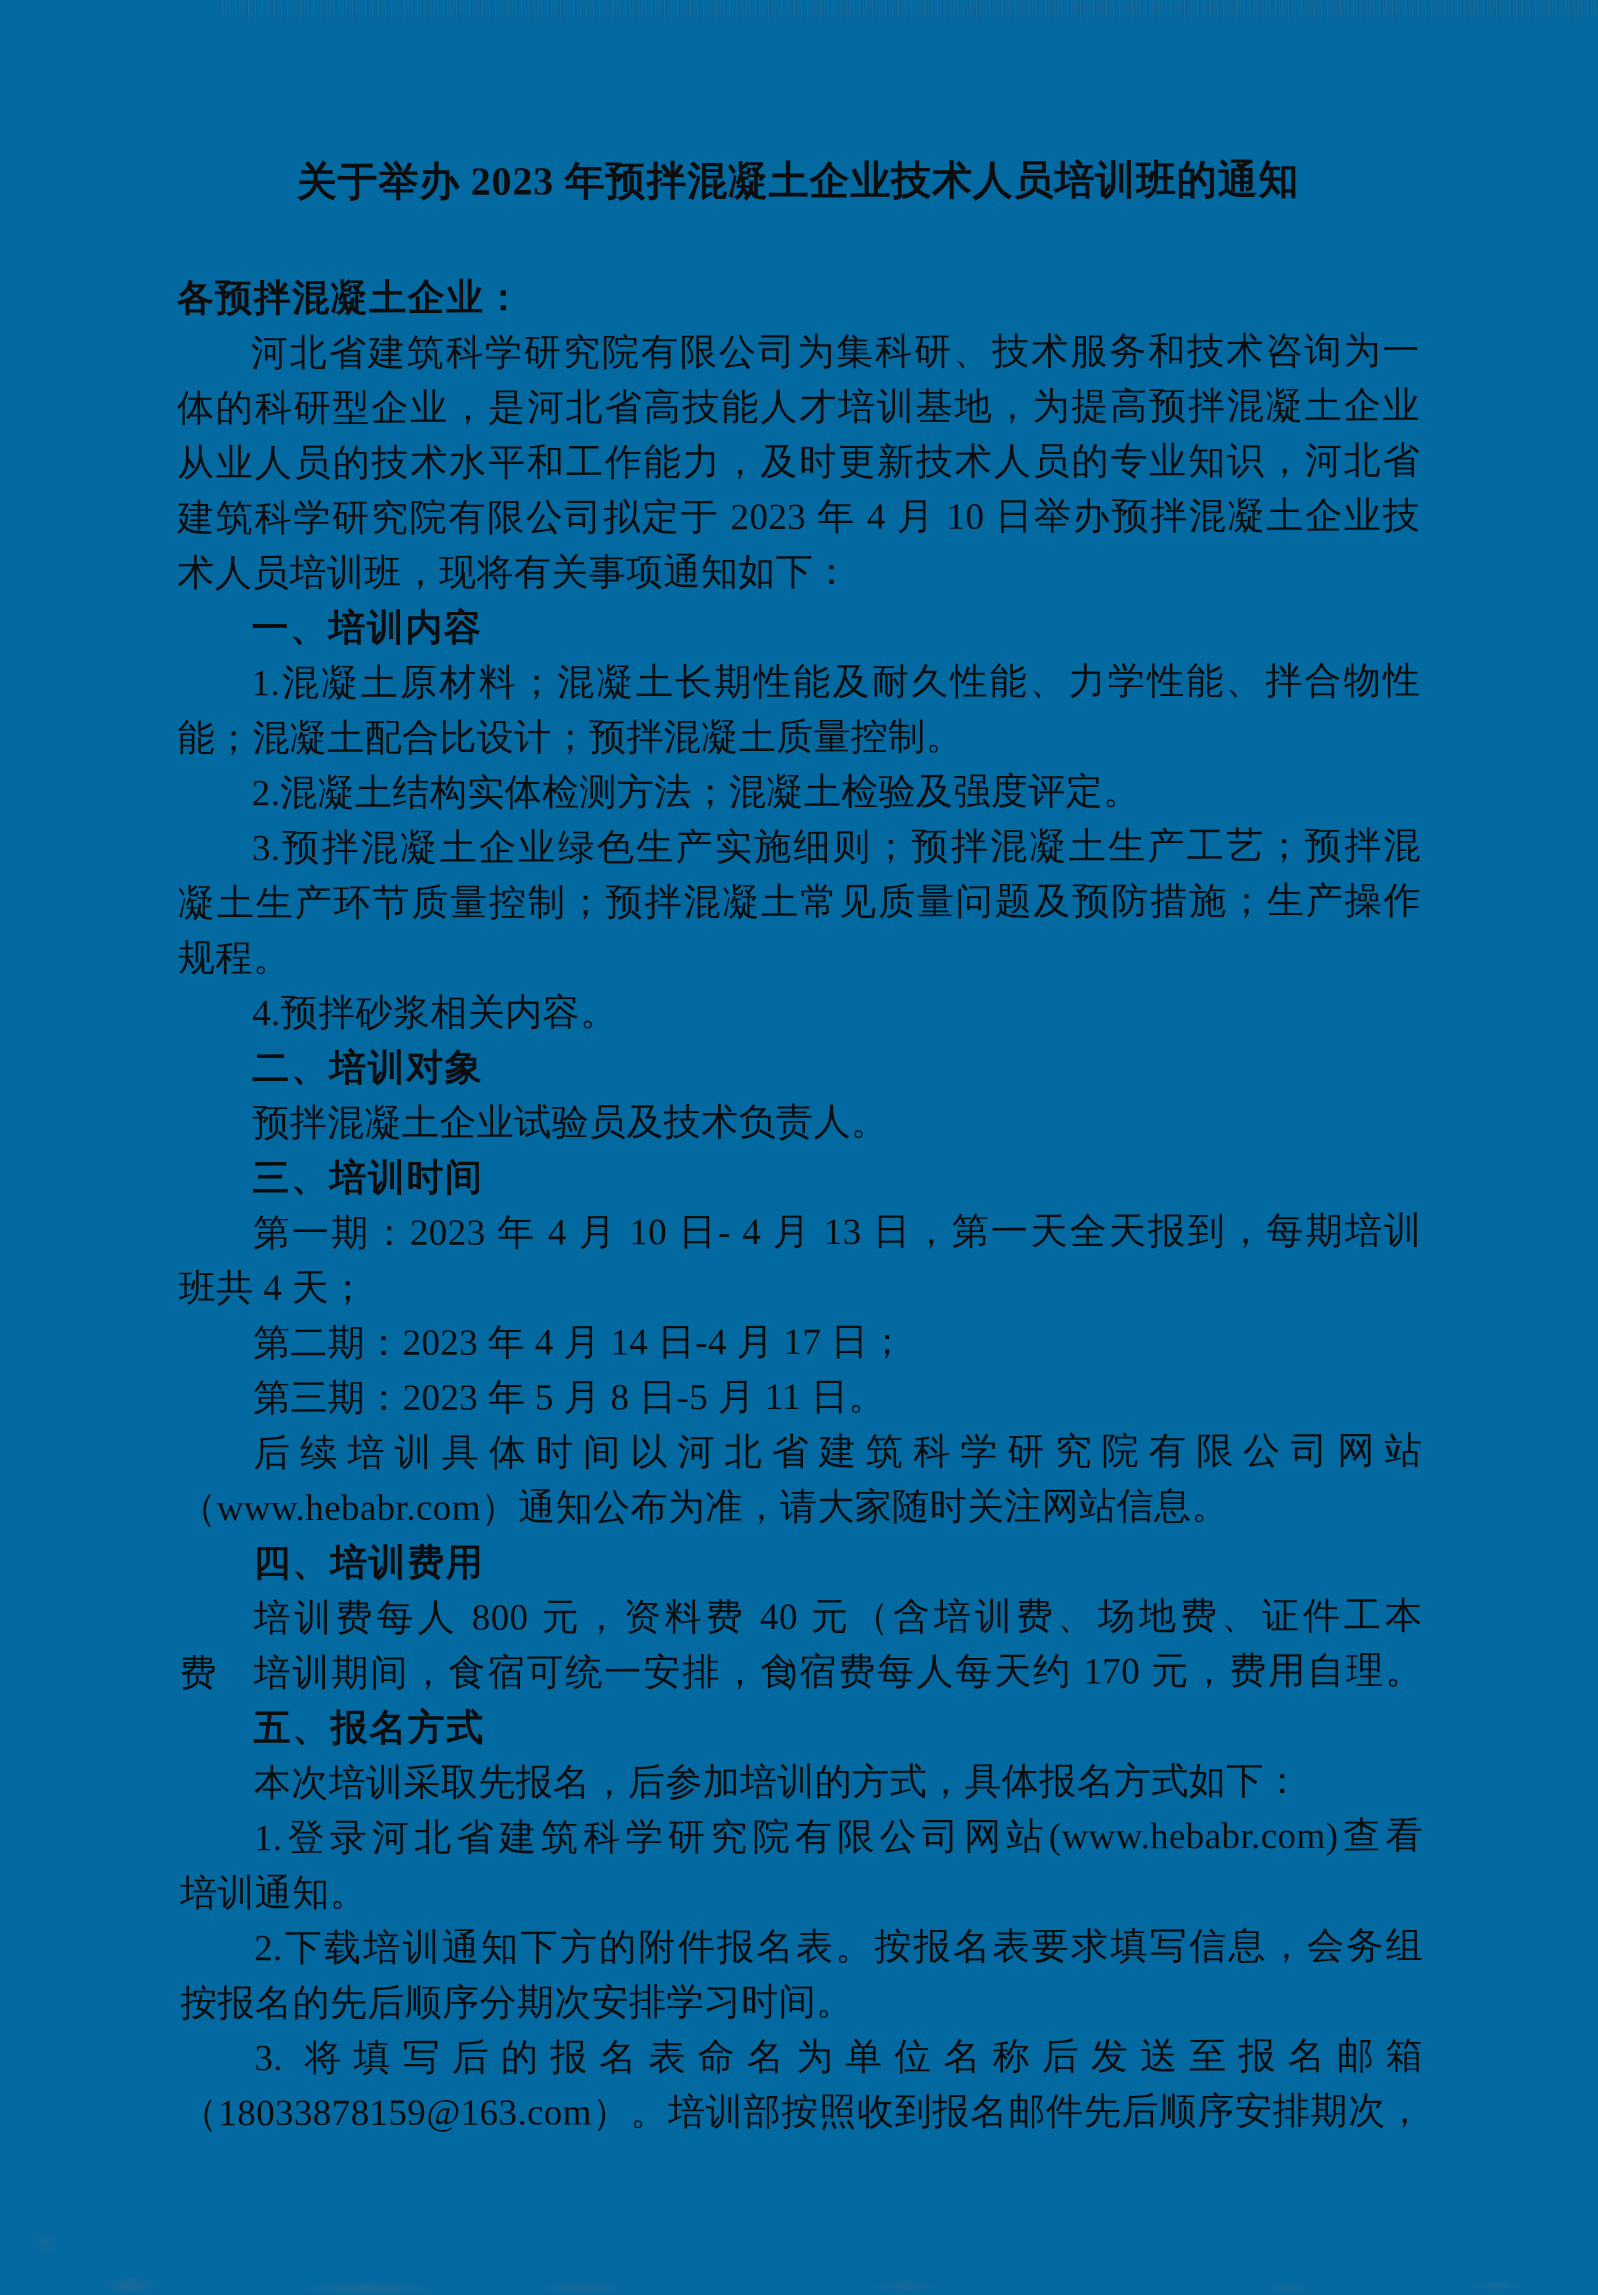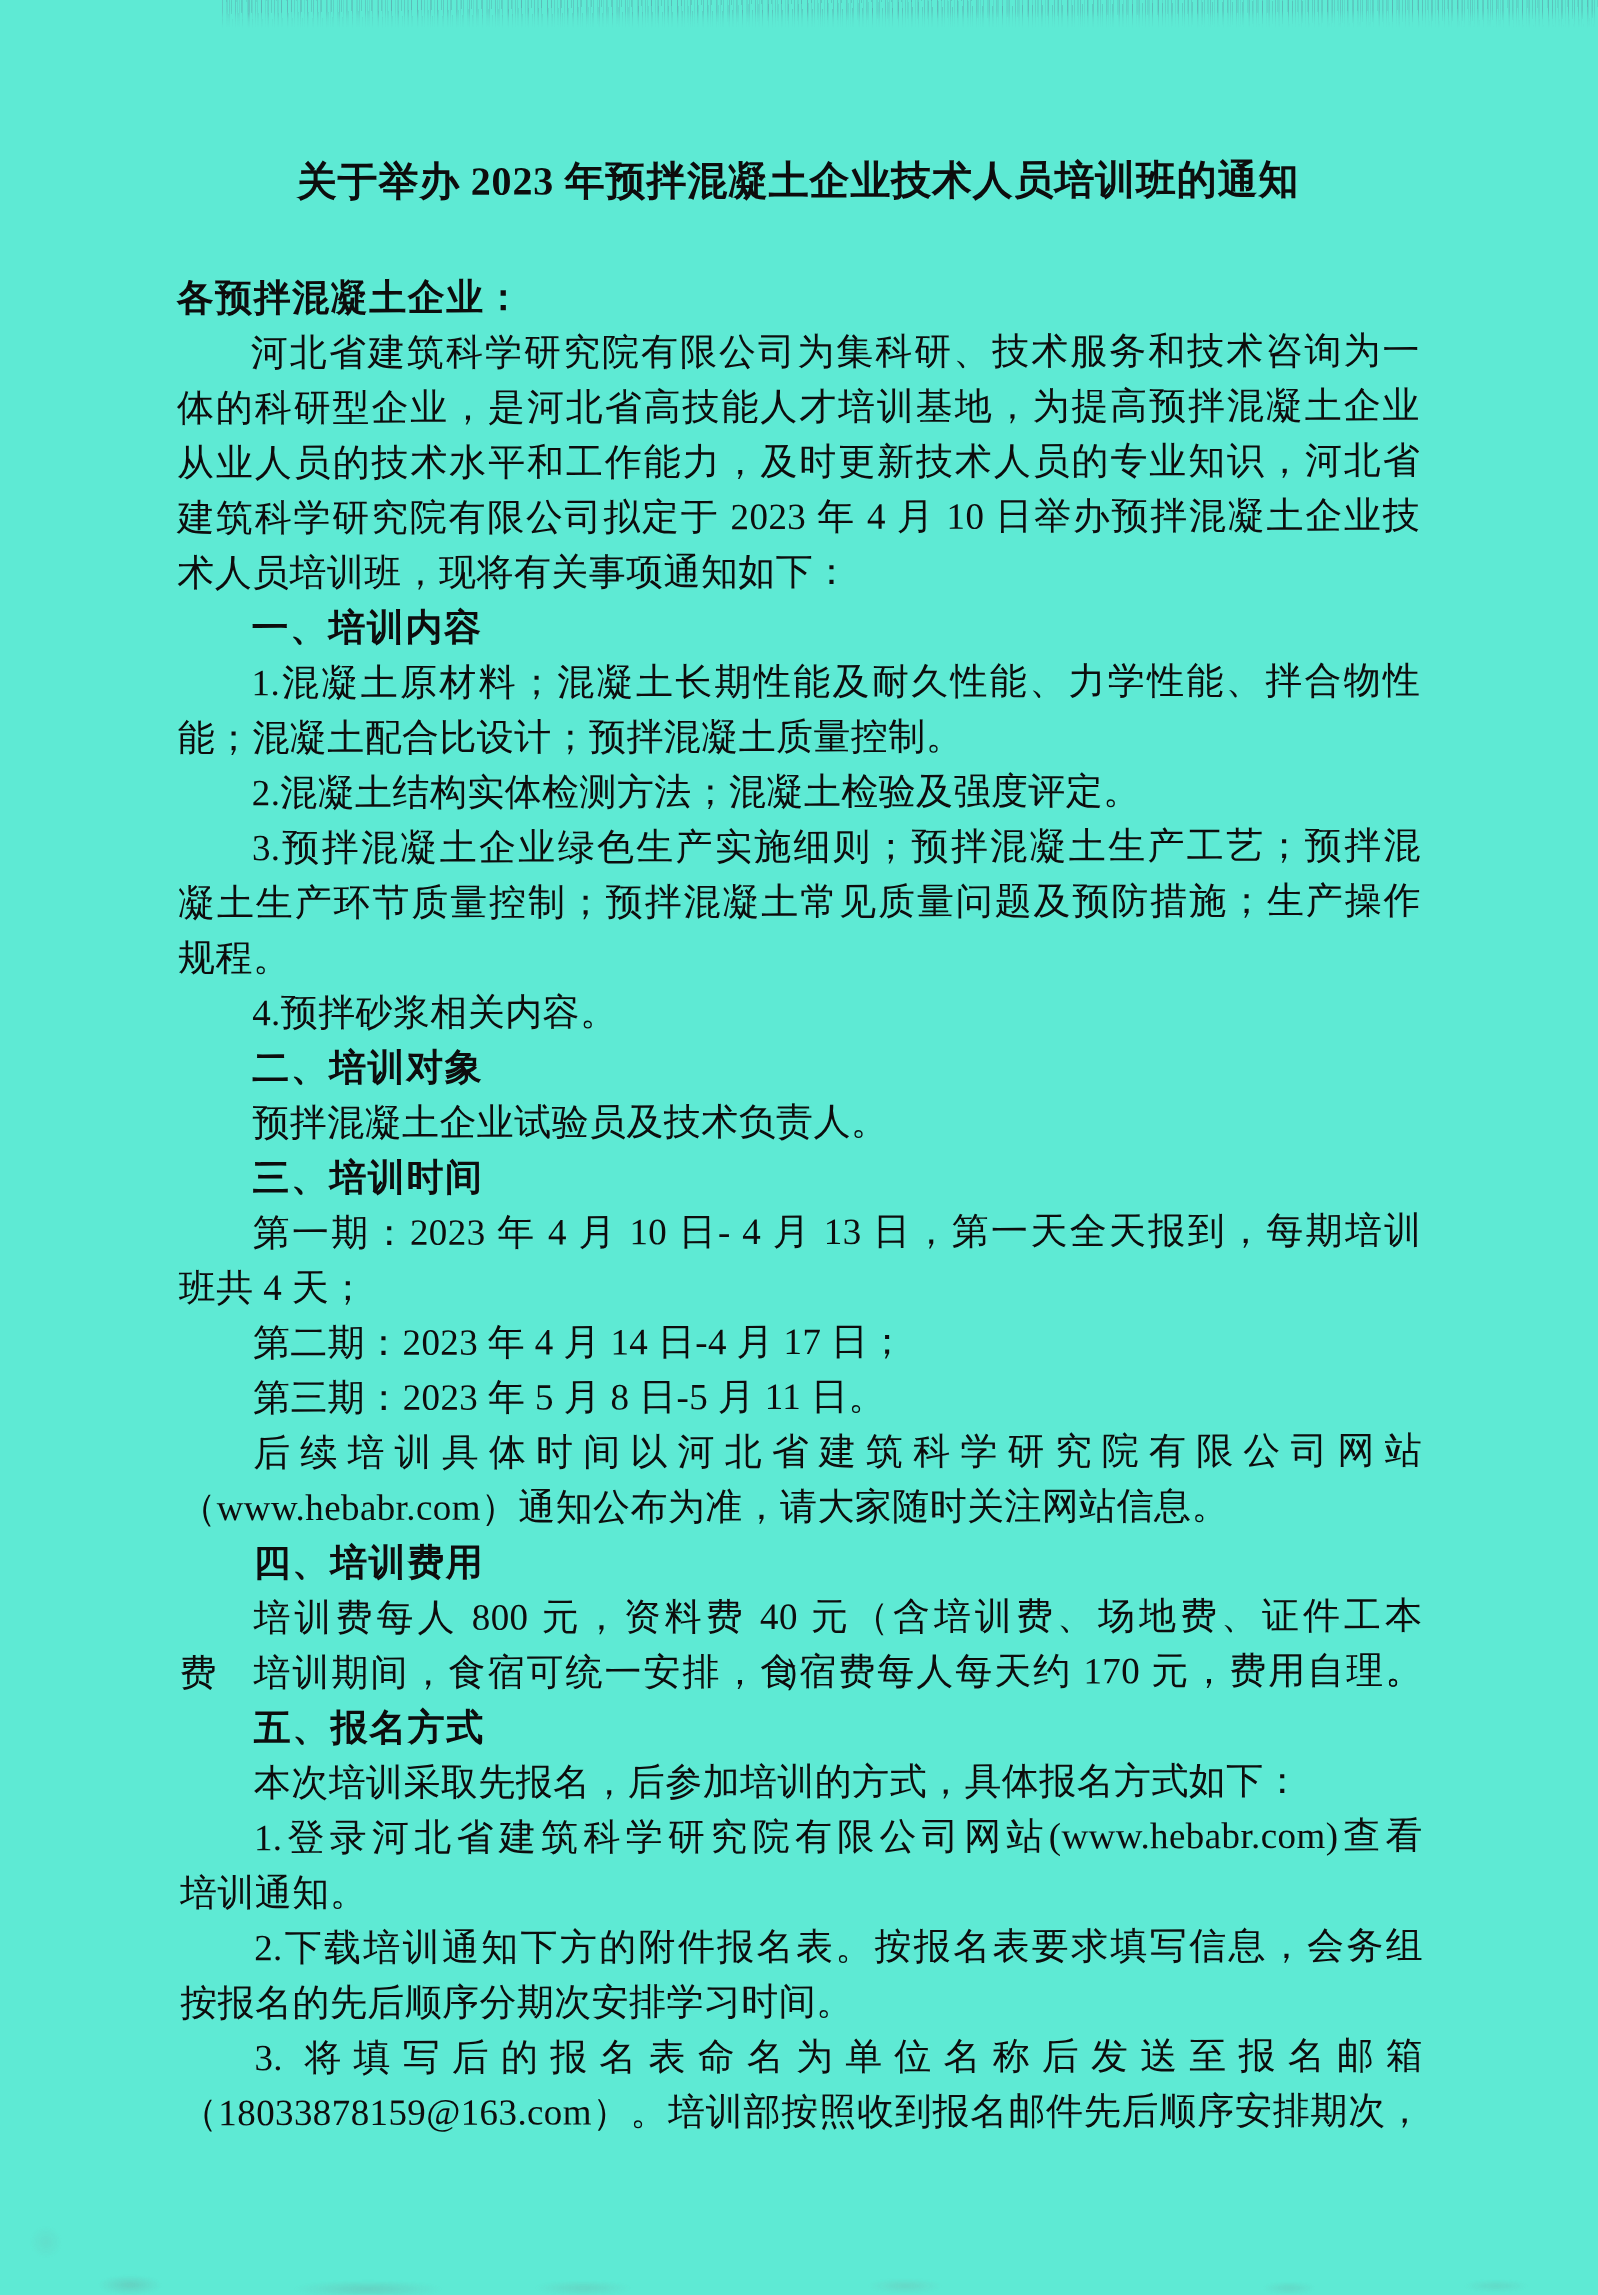--- a/index.html
+++ b/index.html
@@ -1,19 +1,19 @@
 <!DOCTYPE html>
 <html style="font-size:12.3px"><head>
 <meta charset="utf-8">
 <style>
   html,body{margin:0;padding:0;background:#d9d9d9;}
   .page{
     position:relative;
     width:1599px;height:2295px;
-    background:#5eead4;
+    background:#0369a1;
     overflow:hidden;
     font-family:"Liberation Serif","DejaVu Serif",serif;
     color:#0d0d0d;
   }
   .scan-content{
     position:absolute;inset:0;
     transform:rotate(-0.12deg);
     transform-origin:50% 40%;
   }
   

